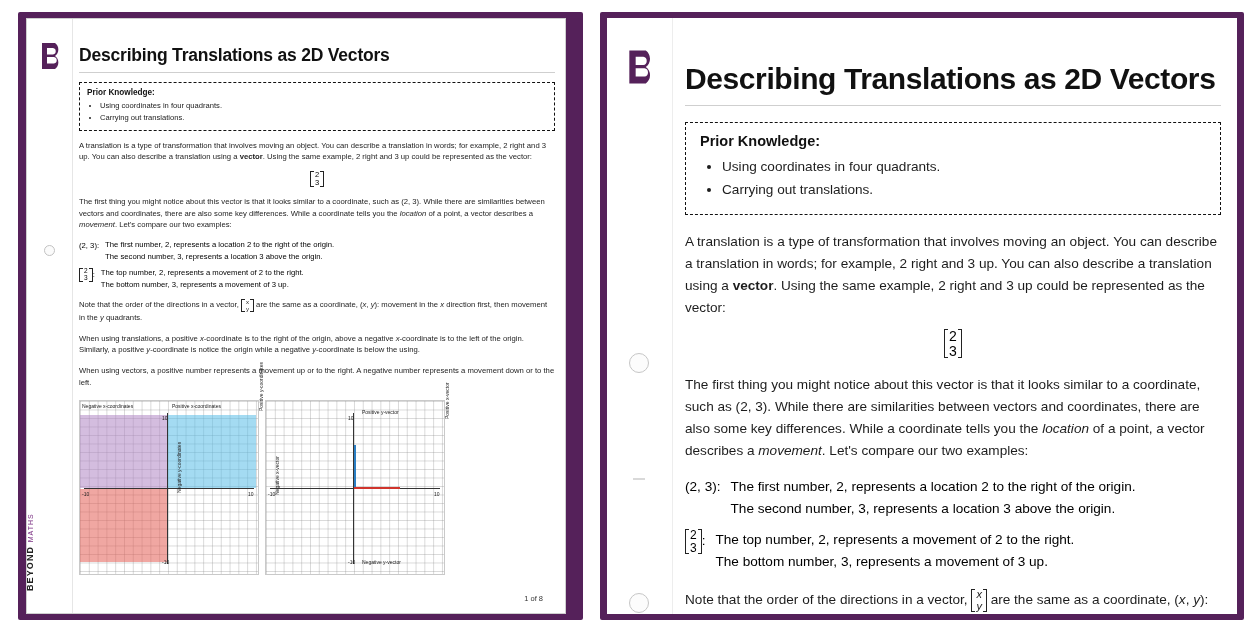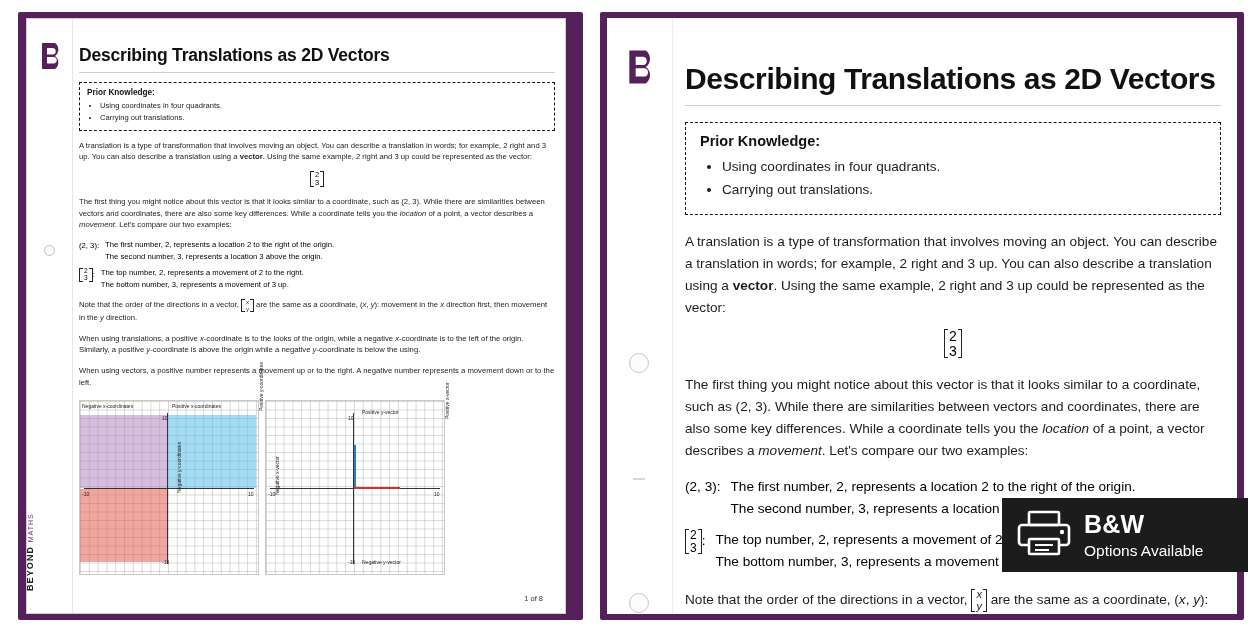--- a/index.html
+++ b/index.html
@@ -391,23 +391,23 @@
                 <b>3</b>
               </span><span>:</span>
             </div>
             <div class="ex-val">
               <div>The top number, 2, represents a movement of 2 to the right.</div>
               <div>The bottom number, 3, represents a movement of 3 up.</div>
             </div>
           </div>
         </div>
 
-        <p class="p-sm"><span>Note that the order of the directions in a vector, </span><span class="vec" style="font-size:6px;"><b>x</b><b>y</b></span><span> are the same as a coordinate, (</span><i>x</i><span>, </span><i>y</i><span>): movement in the </span><i>x</i><span> direction first, then movement in the </span><i>y</i><span> direction.</span></p>
-
-        <p class="p-sm"><span>When using translations, a positive </span><i>x</i><span>-coordinate is to the looks of the origin, while a negative </span><i>x</i><span>-coordinate is to the left of the origin. Similarly, a positive </span><i>y</i><span>-coordinate is above the origin while a negative </span><i>y</i><span>-coordinate is below the using.</span></p>
+        <p class="p-sm"><span>Note that the order of the directions in a vector, </span><span class="vec" style="font-size:6px;"><b>x</b><b>y</b></span><span> are the same as a coordinate, (</span><i>x</i><span>, </span><i>y</i><span>): movement in the </span><i>x</i><span> direction first, then movement in the </span><i>y</i><span> quadrants.</span></p>
+
+        <p class="p-sm"><span>When using translations, a positive </span><i>x</i><span>-coordinate is to the right of the origin, above a negative </span><i>x</i><span>-coordinate is to the left of the origin. Similarly, a positive </span><i>y</i><span>-coordinate is notice the origin while a negative </span><i>y</i><span>-coordinate is below the using.</span></p>
 
         <p class="p-sm">When using vectors, a positive number represents a movement up or to the right. A negative number represents a movement down or to the left.</p>
 
         <div class="graph-wrap-sm">
 
           <div class="graph-box g1">
             <div class="grid-bg"></div>
             <div class="quad" style="left:0;top:14px;width:87px;height:73px;background:rgba(177,134,196,.55);"></div>
             <div class="quad" style="left:88px;top:14px;width:88px;height:73px;background:rgba(90,190,232,.55);"></div>
             <div class="quad" style="left:0;top:88px;width:87px;height:73px;background:rgba(228,95,85,.55);"></div>
@@ -503,30 +503,14 @@
             </div>
           </div>
         </div>
 
         <p class="p-lg"><span>Note that the order of the directions in a vector, </span><span class="vec" style="font-size:11px;"><b><i>x</i></b><b><i>y</i></b></span><span> are the same as a coordinate, (</span><i>x</i><span>, </span><i>y</i><span>): movement in the </span></p>
 
       </div>
     </div>
   </div>
 
-  <div class="bw-badge">
-    <div class="bw-printer">
-      <svg width="56" height="48" viewBox="0 0 56 48">
-        <rect x="13" y="3" width="30" height="13" rx="1" fill="none" stroke="#ffffff" stroke-width="2.6"></rect>
-        <rect x="3" y="16" width="50" height="20" rx="3" fill="none" stroke="#ffffff" stroke-width="2.6"></rect>
-        <rect x="13" y="30" width="30" height="15" rx="1" fill="#1c1c1c" stroke="#ffffff" stroke-width="2.6"></rect>
-        <line x1="19" y1="36" x2="37" y2="36" stroke="#ffffff" stroke-width="2"></line>
-        <line x1="19" y1="41" x2="33" y2="41" stroke="#ffffff" stroke-width="2"></line>
-        <circle cx="46" cy="23" r="2.2" fill="#ffffff"></circle>
-      </svg>
-    </div>
-    <div class="bw-text">
-      <div class="bw-title">B&amp;W</div>
-      <div class="bw-sub">Options Available</div>
-    </div>
-  </div>
 
 </div>
 
 </body></html>

